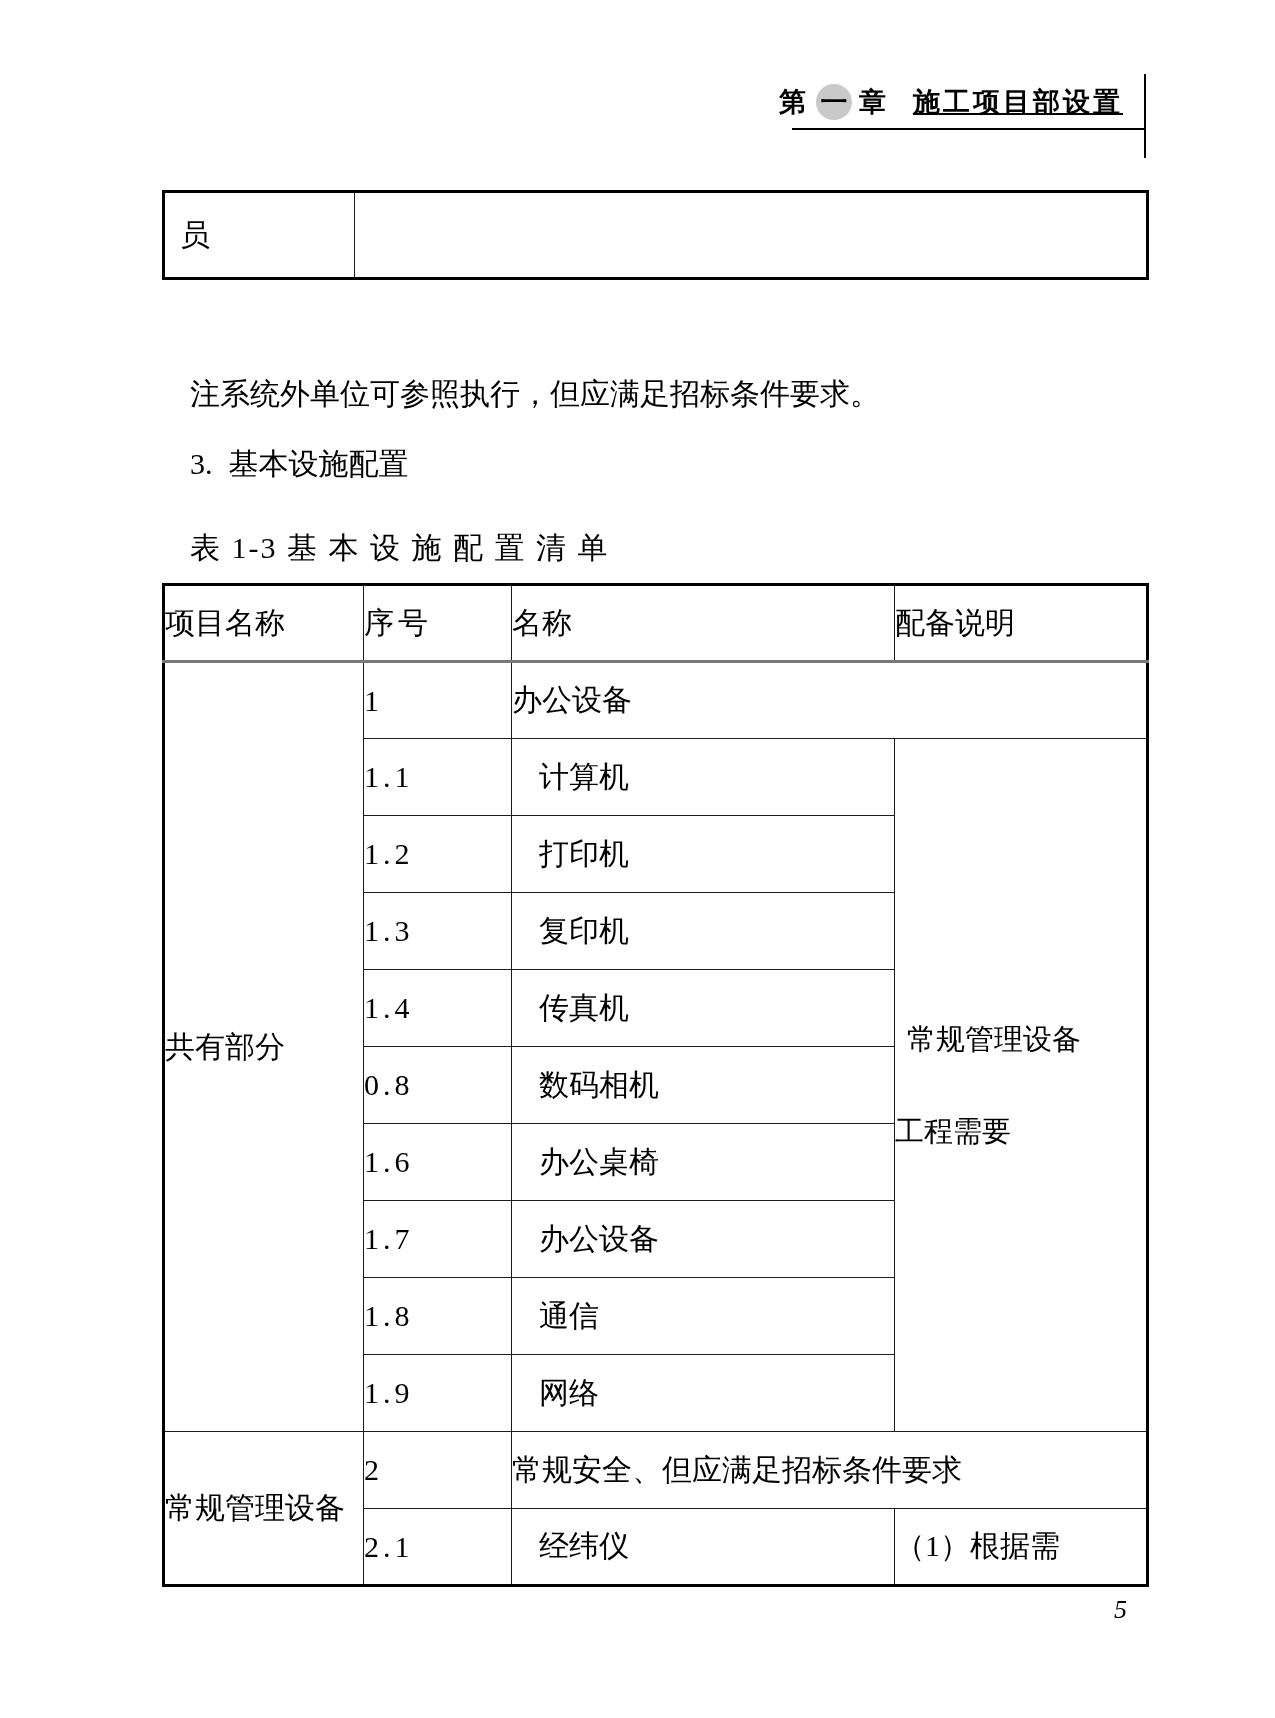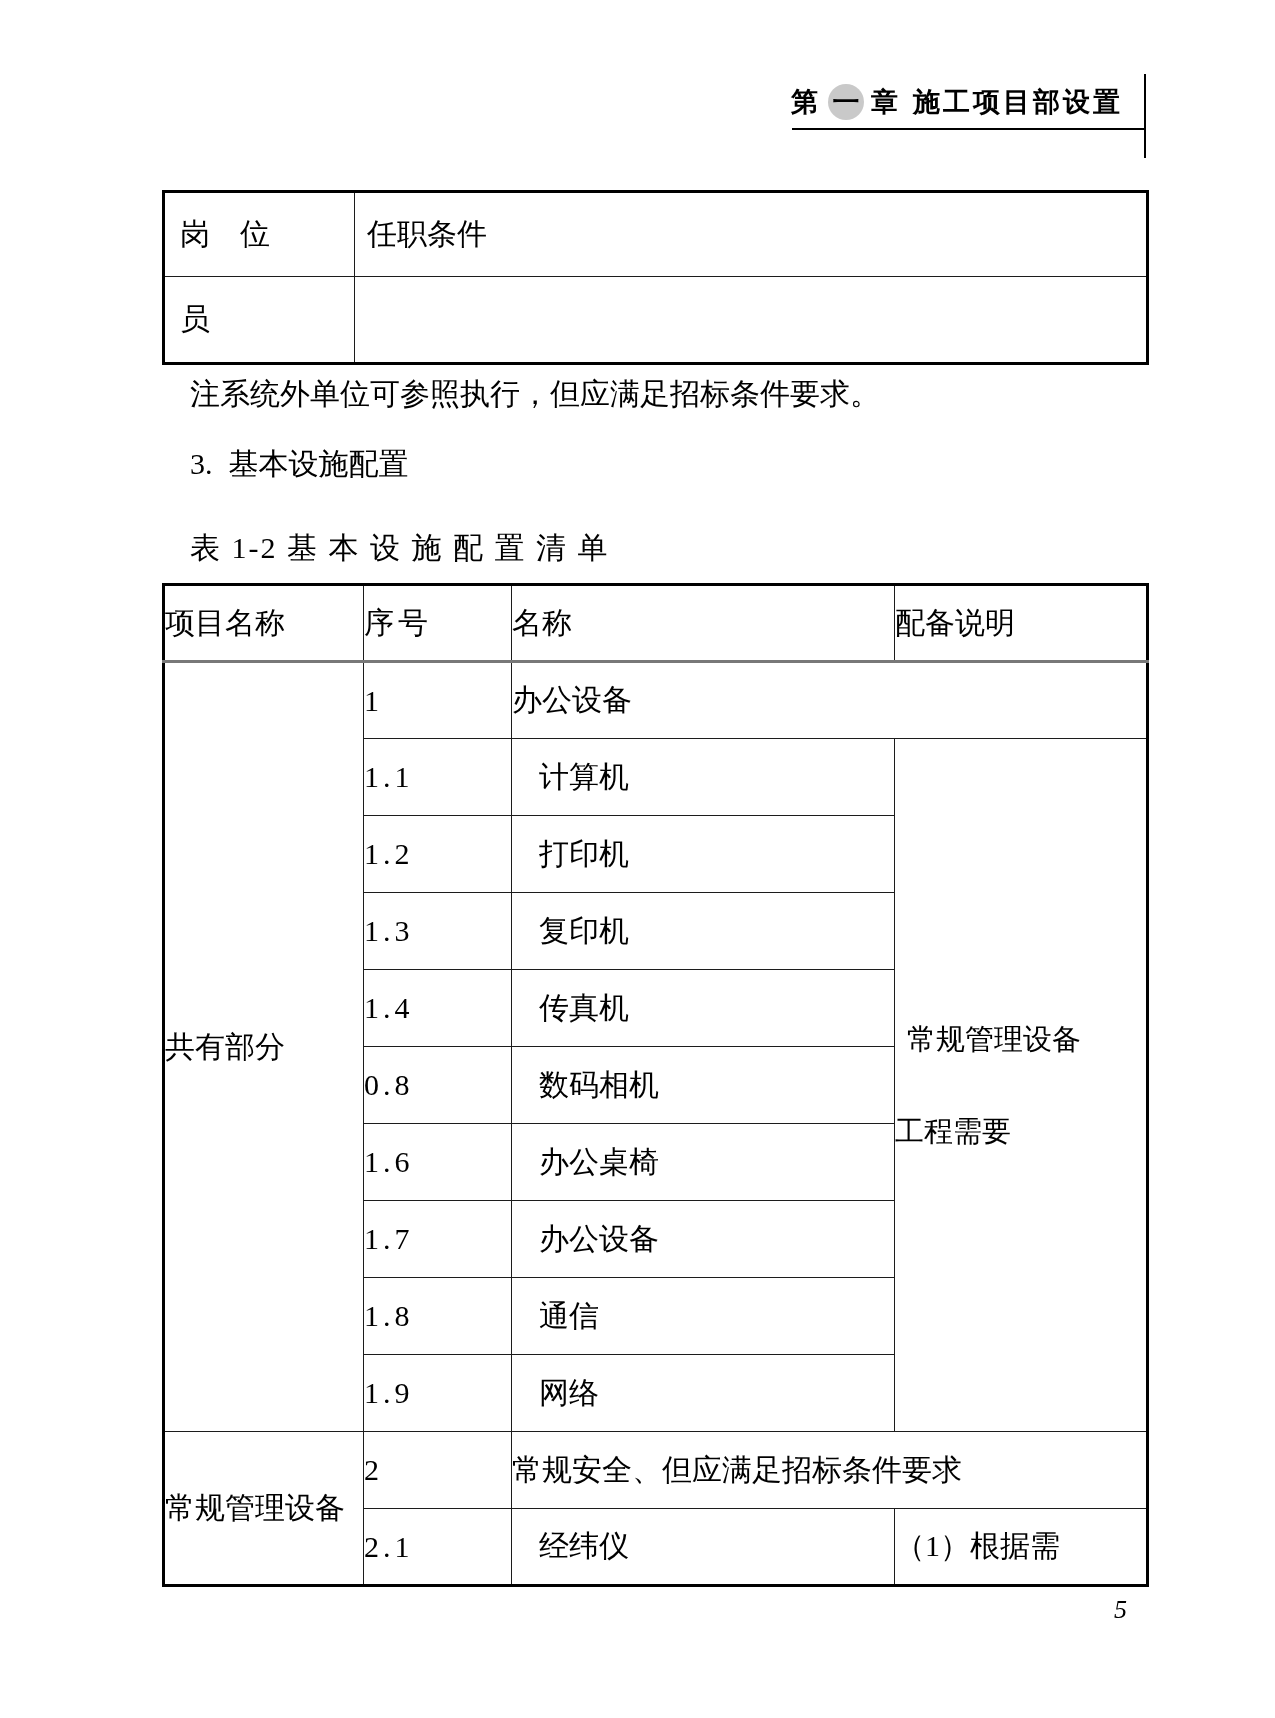--- a/index.html
+++ b/index.html
@@ -13,21 +13,21 @@
   .chapter-header {
     position:absolute; top:84px; right:152px;
     display:flex; align-items:center;
     font-weight:bold; font-size:27px; letter-spacing:3px; white-space:nowrap;
   }
   .chapter-circle {
     display:inline-flex; align-items:center; justify-content:center;
     width:36px; height:36px; border-radius:50%;
     background:#c9c9c9; margin:0 7px; letter-spacing:0;
   }
-  .chapter-title-text { margin-left:12px; }
+  .chapter-title-text { margin-left:24px;text-decoration:underline; }
   .header-rule  { position:absolute; left:792px;  top:128px; width:353px; height:2px; background:#000; }
   .header-vline { position:absolute; left:1144px; top:74px;  width:2px;  height:84px; background:#000; }
 
   
   table.tbl {
     border-collapse:collapse; table-layout:fixed;
     border:3px solid #000;
   }
   table.tbl td {
     border:1.5px solid #1c1c1c; vertical-align:middle;
@@ -78,38 +78,34 @@
   </div>
   <div class="header-rule"></div>
   <div class="header-vline"></div>
 
   <table class="tbl position-table">
     <colgroup>
         <col style="width:191px">
         <col style="width:793px">
       </colgroup>
     <tbody>
-        <tr style="height:85px">
-      <td class="c1">岗　位</td>
-      <td class="c2">任职条件</td>
-    </tr>
     <tr style="height:87px">
       <td class="c1">员</td>
       <td class="c2"></td>
     </tr>
   </tbody>
     </table>
 
   <div class="note-text">注系统外单位可参照执行，但应满足招标条件要求。</div>
 
   <div class="section-heading">
     <span class="sh-num">3.</span><span>基本设施配置</span>
   </div>
 
-  <div class="table-caption">表 1-2 基 本 设 施 配 置 清 单</div>
+  <div class="table-caption">表 1-3 基 本 设 施 配 置 清 单</div>
 
   <table class="tbl facility-table">
     <colgroup>
       <col style="width:200px">
         <col style="width:148px">
         <col style="width:383px">
         <col style="width:253px">
     </colgroup>
 
     <tbody>

